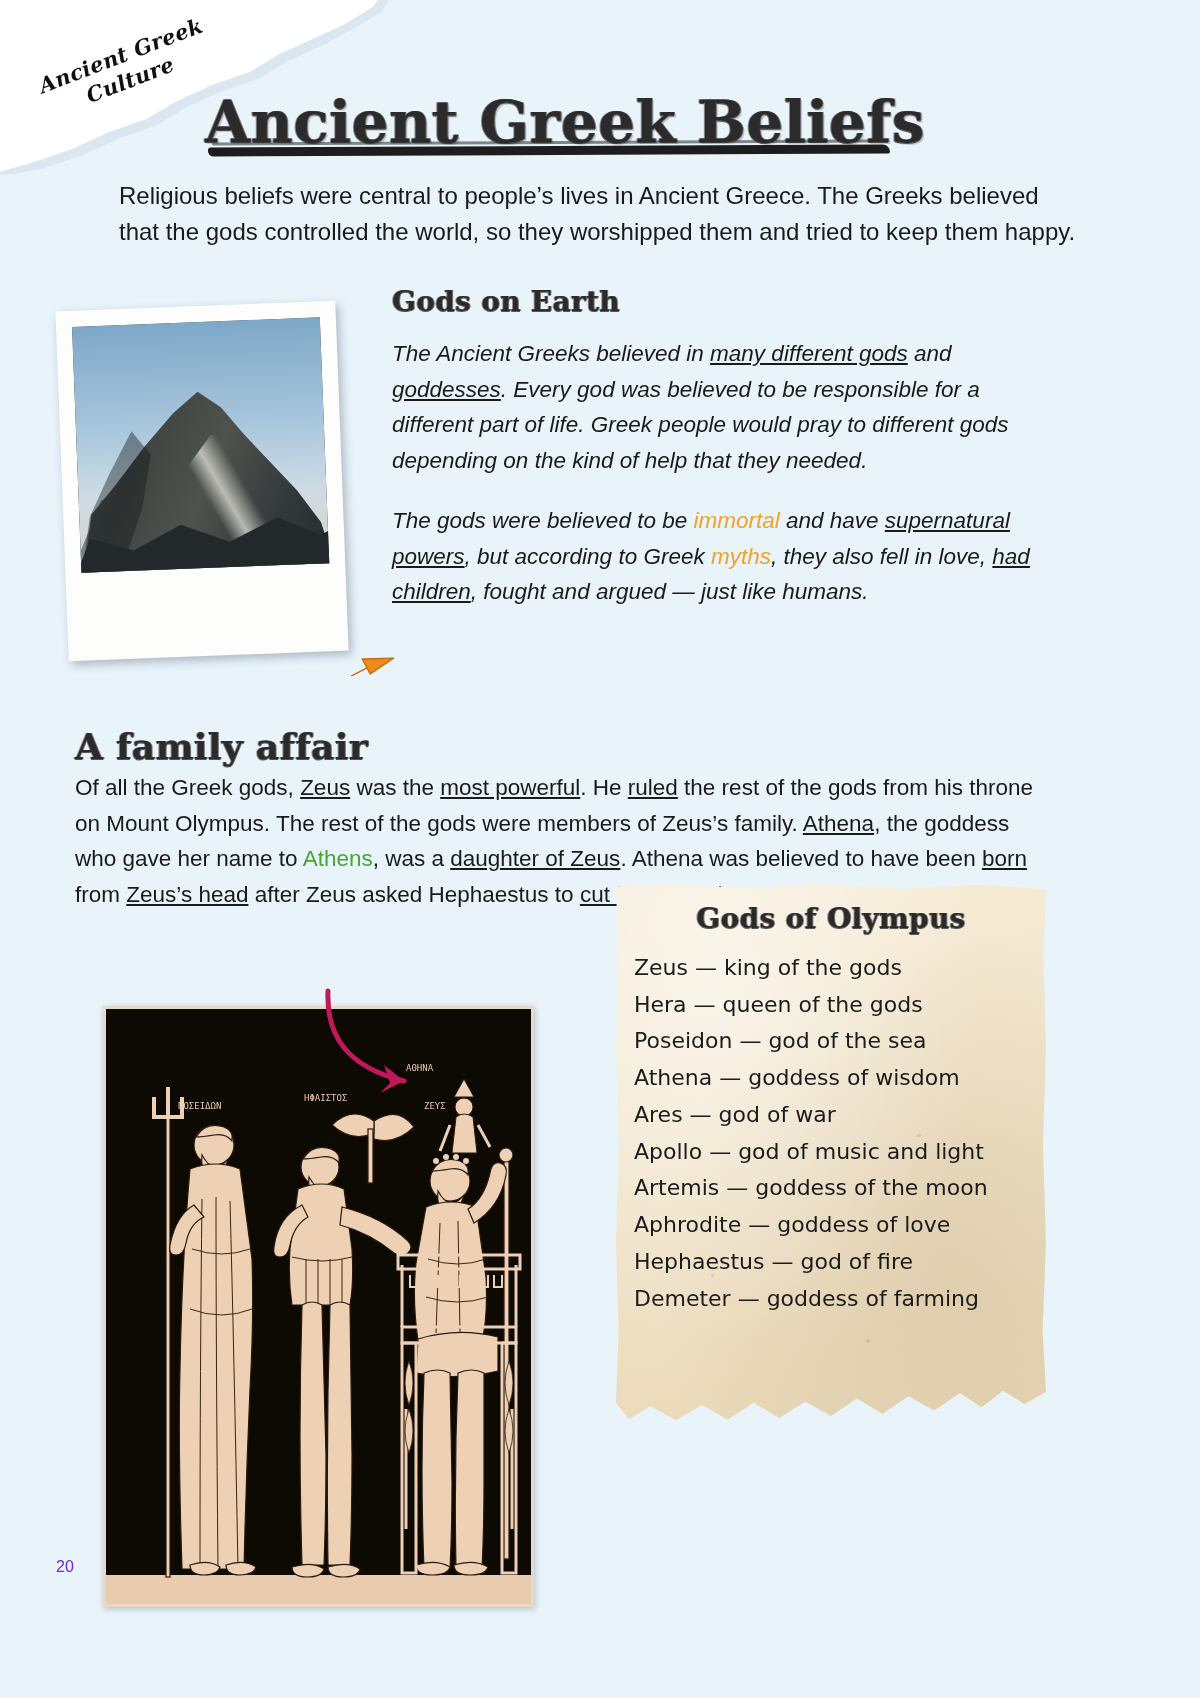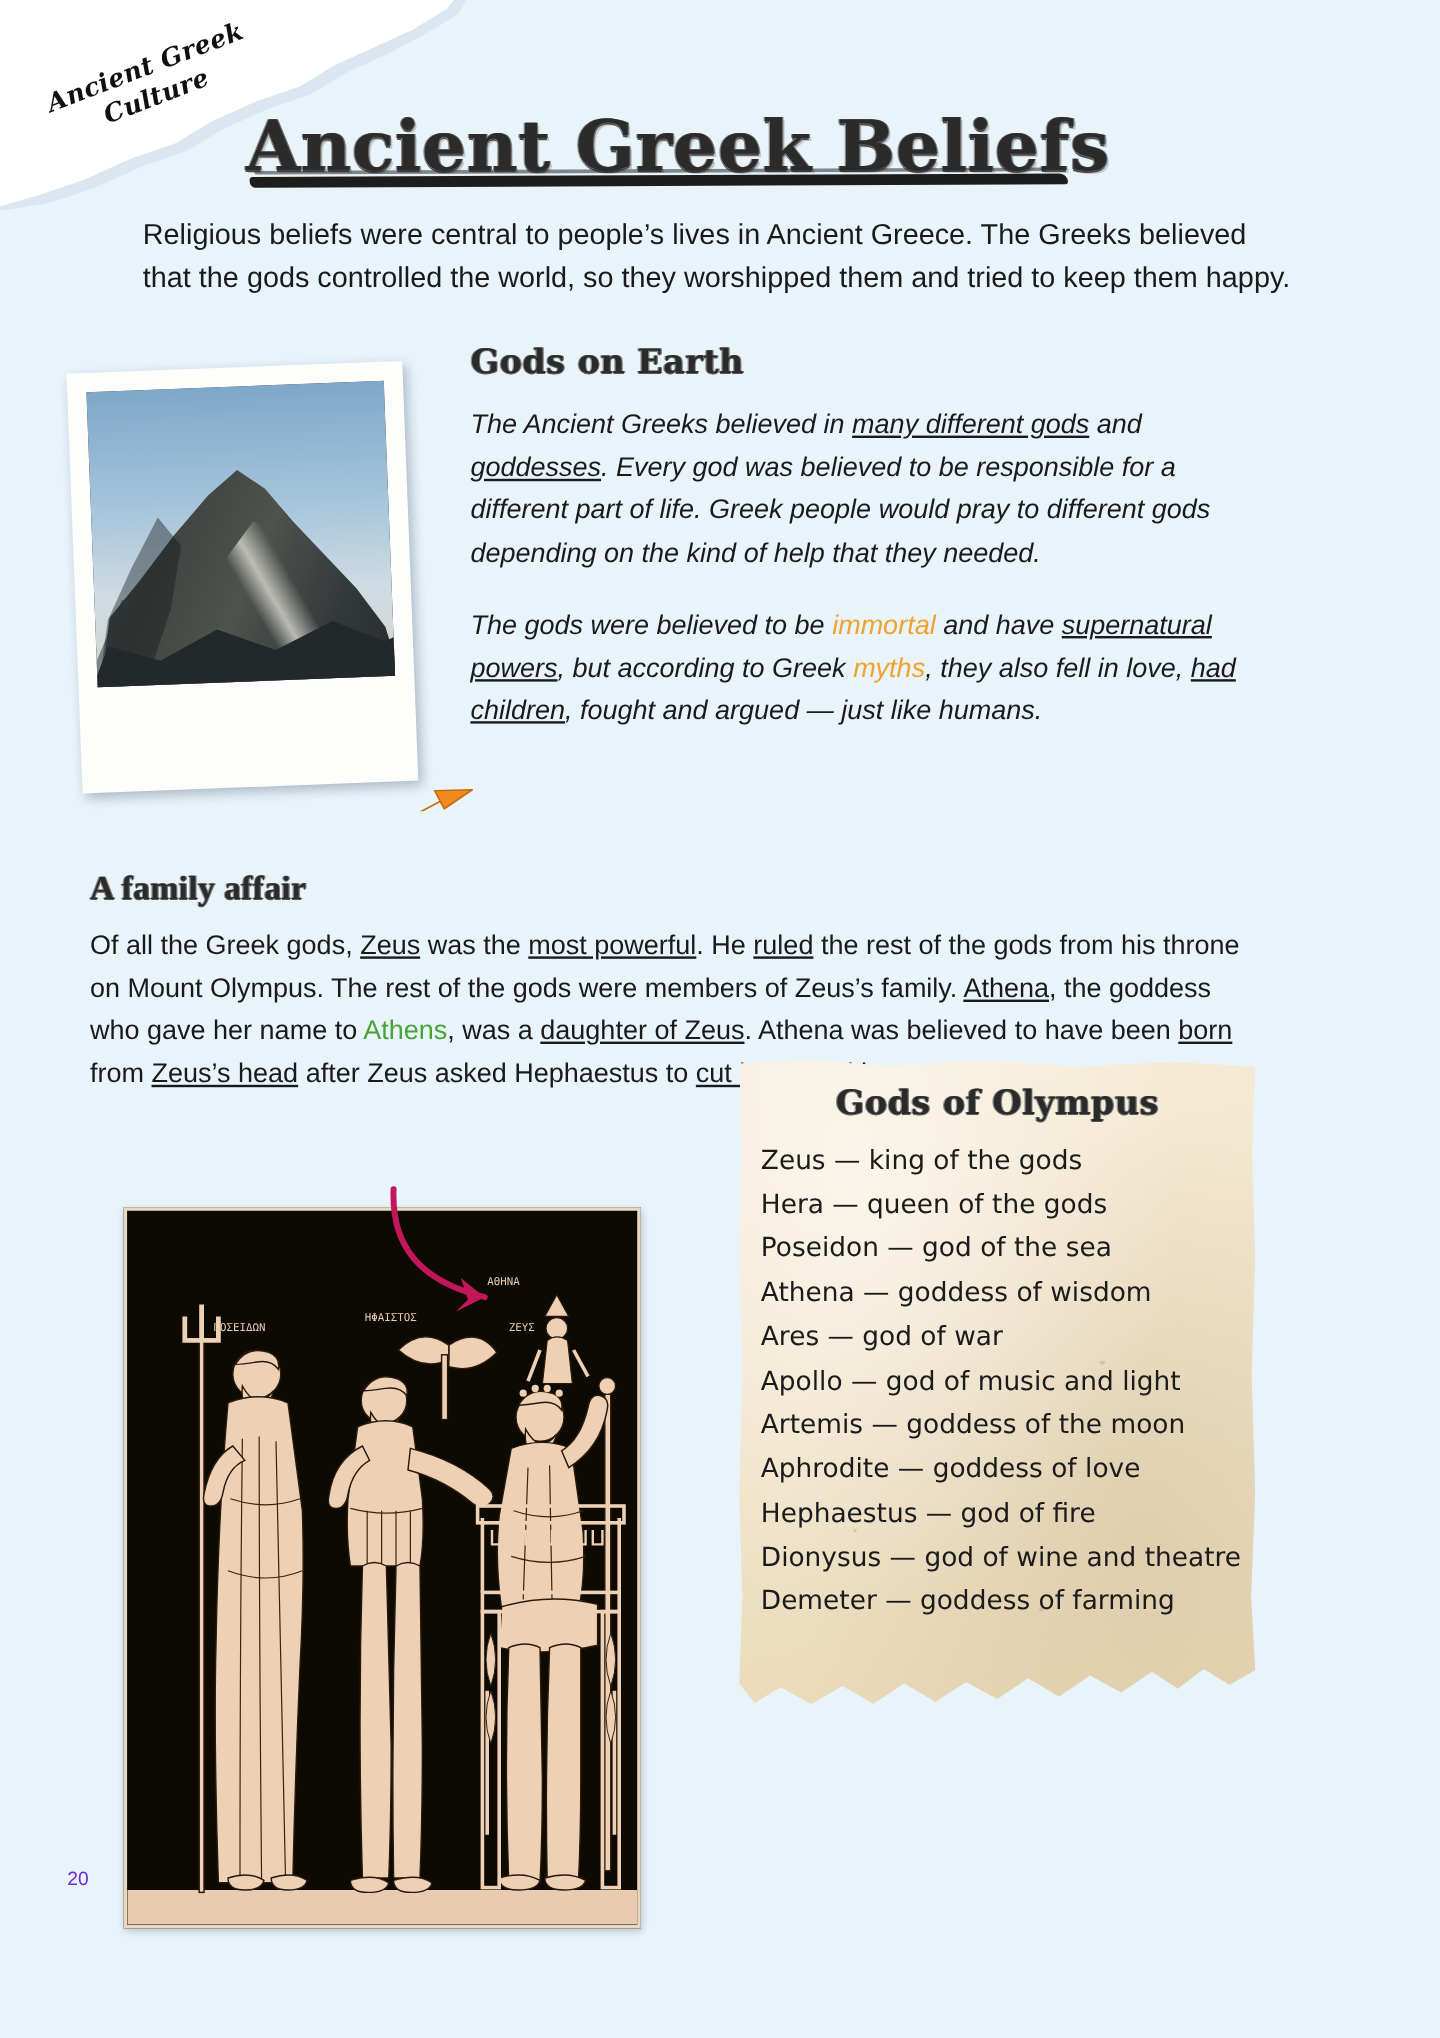--- a/index.html
+++ b/index.html
@@ -192,23 +192,22 @@
     color: #1a1a1a;
     font-style: italic;
   }
   .col-right p { margin: 0 0 25px 0; }
   .col-right p:last-child { margin-bottom: 0; }
 
   
   .family-head {
     position: absolute;
     top: 725px; left: 75px;
-    font-size: 28px;
+    font-size: 36px;
     letter-spacing: 0.3px;
-    font-family: Liberation Serif, serif;
   }
   .family-body {
     position: absolute;
     top: 770px; left: 75px;
     width: 965px;
     font-size: 22.5px;
     line-height: 1.58;
     color: #1a1a1a;
   }
 
@@ -352,21 +351,20 @@
     <ul>
       <li>Zeus — king of the gods</li>
       <li>Hera — queen of the gods</li>
       <li>Poseidon — god of the sea</li>
       <li>Athena — goddess of wisdom</li>
       <li>Ares — god of war</li>
       <li>Apollo — god of music and light</li>
       <li>Artemis — goddess of the moon</li>
       <li>Aphrodite — goddess of love</li>
       <li>Hephaestus — god of fire</li>
-      <li>Dionysus — god of wine and theatre</li>
       <li>Demeter — goddess of farming</li>
     </ul>
   </div>
 </div>
 
 <div class="vase">
   <svg viewBox="0 0 425 595" width="425" height="595">
     <rect x="0" y="0" width="425" height="595" fill="#0d0903"></rect>
 
     <rect x="0" y="566" width="425" height="29" fill="#e9cbaf"></rect>

